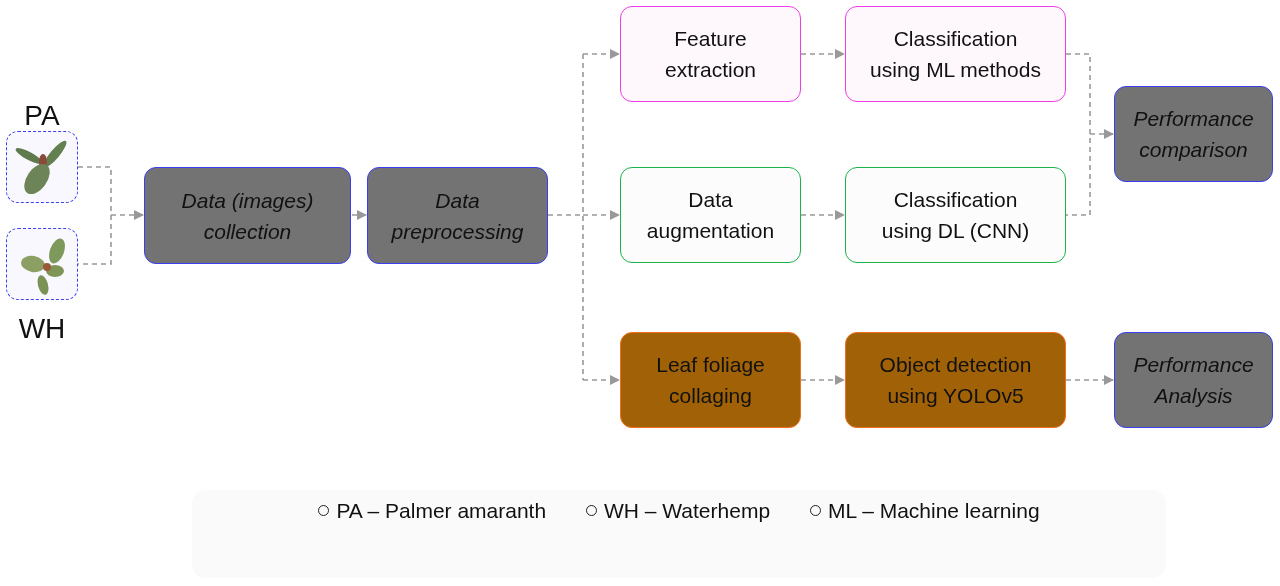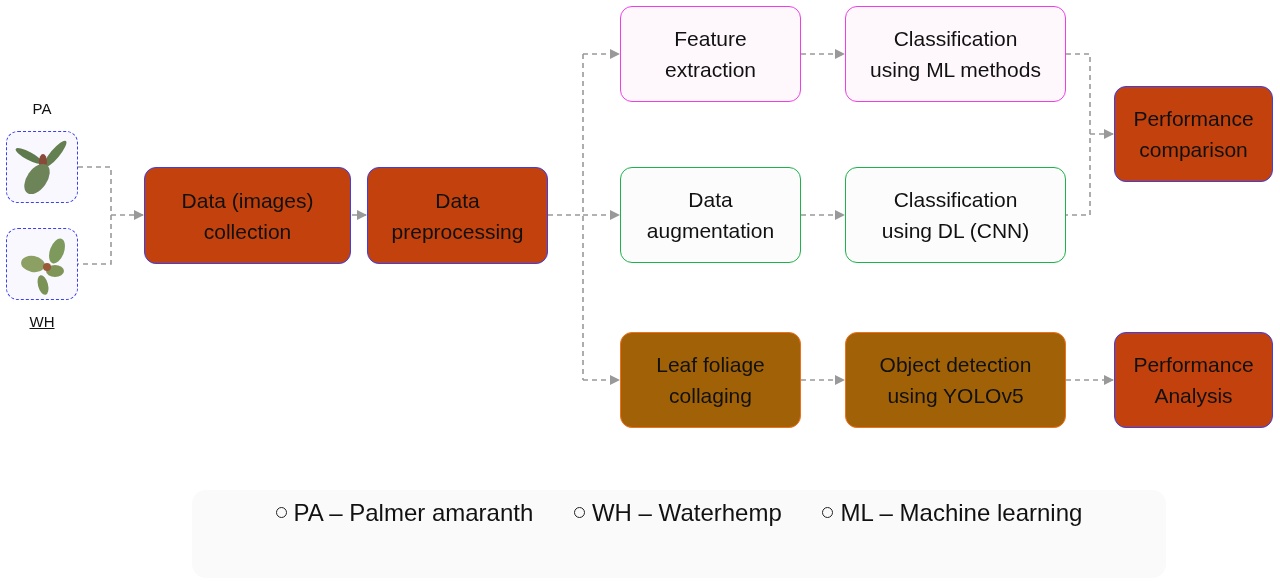--- a/index.html
+++ b/index.html
@@ -2,30 +2,30 @@
 <html><head>
 <meta charset="utf-8">
 <style>
   html, body { margin:0; padding:0; background:#ffffff; }
   body { width:1280px; height:586px; position:relative; overflow:hidden;
          font-family:"Liberation Sans", sans-serif; color:#111; }
   .node { position:absolute; box-sizing:border-box; border:1.6px solid; border-radius:12px;
           display:flex; align-items:center; justify-content:center; text-align:center;
           font-size:21px; line-height:31px; }
   .node span { white-space:pre-line; }
-  .blue   { border-color:#3a3ff0; background:#c2410c; }
+  .blue   { border-color:#3a3ff0; background:#737373;font-style:italic; }
   .pink   { border-color:#ee3ee6; background:#fef8fd; }
   .green  { border-color:#1cb34a; background:#fbfcfb; }
   .orange { border-color:#f07020; background:#a16207; }
   .leafbox { position:absolute; box-sizing:border-box; border:1.8px dashed #3a3ff0; border-radius:12px;
              background:#f8f8fe; width:72px; height:72px; }
-  .leaflabel { position:absolute; font-size:15px; width:72px; text-align:center; }
+  .leaflabel { position:absolute; font-size:28px; width:72px; text-align:center; }
   svg.conn { position:absolute; left:0; top:0; }
   .legend { position:absolute; left:192px; top:490px; width:974px; height:88px; background:#fafafa;
-            border-radius:14px; font-size:24px; }
+            border-radius:14px; font-size:21px; }
   .legend .row { position:absolute; left:0; width:100%; text-align:center; white-space:nowrap; }
   .legend .item { display:inline-block; margin:0 17px; }
   .legend .bullet { display:inline-block; width:9px; height:9px; border:1.3px solid #222; border-radius:50%;
                     margin-right:7px; vertical-align:middle; position:relative; top:-2px; }
 </style>
 </head>
 <body>
 
 <svg class="conn" width="1280" height="586" viewBox="0 0 1280 586">
   <defs>
@@ -69,21 +69,21 @@
 </div>
 <div class="leafbox" style="left:6px; top:228px;">
   <svg width="72" height="72" viewBox="0 0 72 72">
     <ellipse cx="50" cy="22" rx="7" ry="13" transform="rotate(20 50 22)" fill="#7d9a5c"></ellipse>
     <ellipse cx="26" cy="35" rx="12" ry="8" transform="rotate(10 26 35)" fill="#8da064"></ellipse>
     <ellipse cx="48" cy="42" rx="9" ry="6" fill="#7f9558"></ellipse>
     <ellipse cx="36" cy="56" rx="5" ry="10" transform="rotate(-15 36 56)" fill="#7a9256"></ellipse>
     <circle cx="40" cy="38" r="4" fill="#9a5a3a"></circle>
   </svg>
 </div>
-<div class="leaflabel" style="left:6px; top:313px;text-decoration:underline;">WH</div>
+<div class="leaflabel" style="left:6px; top:313px;">WH</div>
 
 <div class="node blue" style="left:144px; top:167px; width:207px; height:97px;">
   <span>Data (images)
 collection</span>
 </div>
 <div class="node blue" style="left:367px; top:167px; width:181px; height:97px;">
   <span>Data
 preprocessing</span>
 </div>
 

